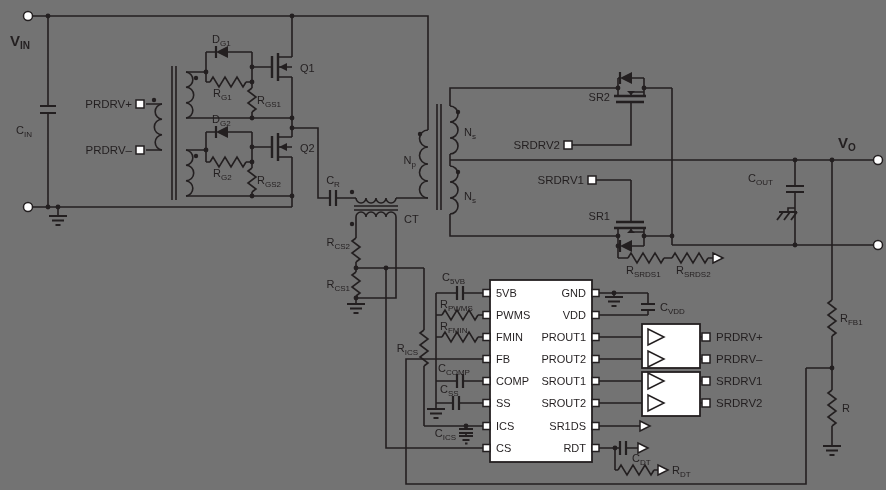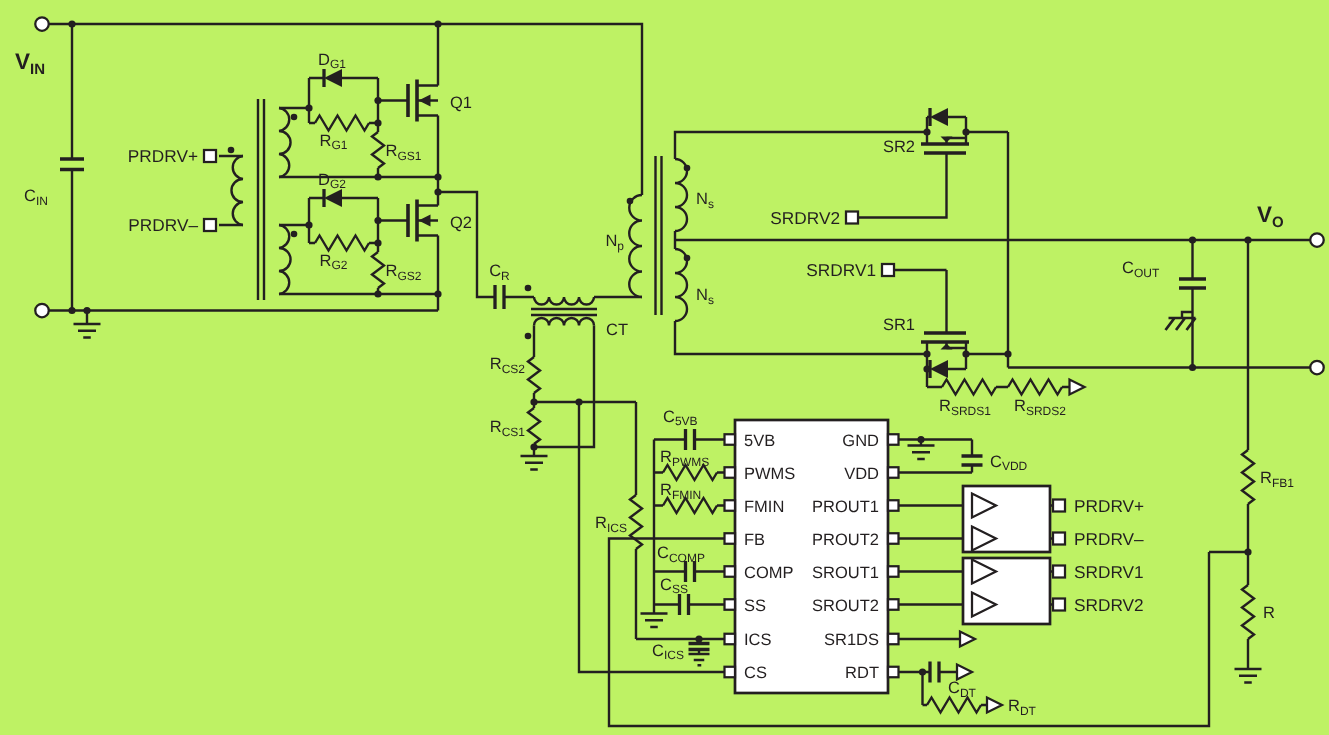--- a/index.html
+++ b/index.html
@@ -1,16 +1,16 @@
 <!DOCTYPE html>
 <html><head>
 <meta charset="utf-8">
 <style>
   html,body{margin:0;padding:0;background:#fff;}
-  .page{width:886px;height:490px;background:#bef264;position:relative;}
+  .page{width:886px;height:490px;background:#737373;position:relative;}
   svg{display:block;}
   .w{stroke:#231f20;stroke-width:1.6;fill:none;}
   .w2{stroke:#231f20;stroke-width:2.2;fill:none;}
   .bar{stroke:#231f20;stroke-width:2.4;fill:none;}
   .gnd{stroke:#231f20;stroke-width:1.8;fill:none;}
   .fillb{fill:#231f20;stroke:none;}
   .open{fill:#fff;stroke:#231f20;stroke-width:1.5;}
   .box{fill:#fff;stroke:#231f20;stroke-width:1.8;}
   text{font-family:"Liberation Sans",sans-serif;fill:#231f20;}
   .lbl{font-size:11px;}

